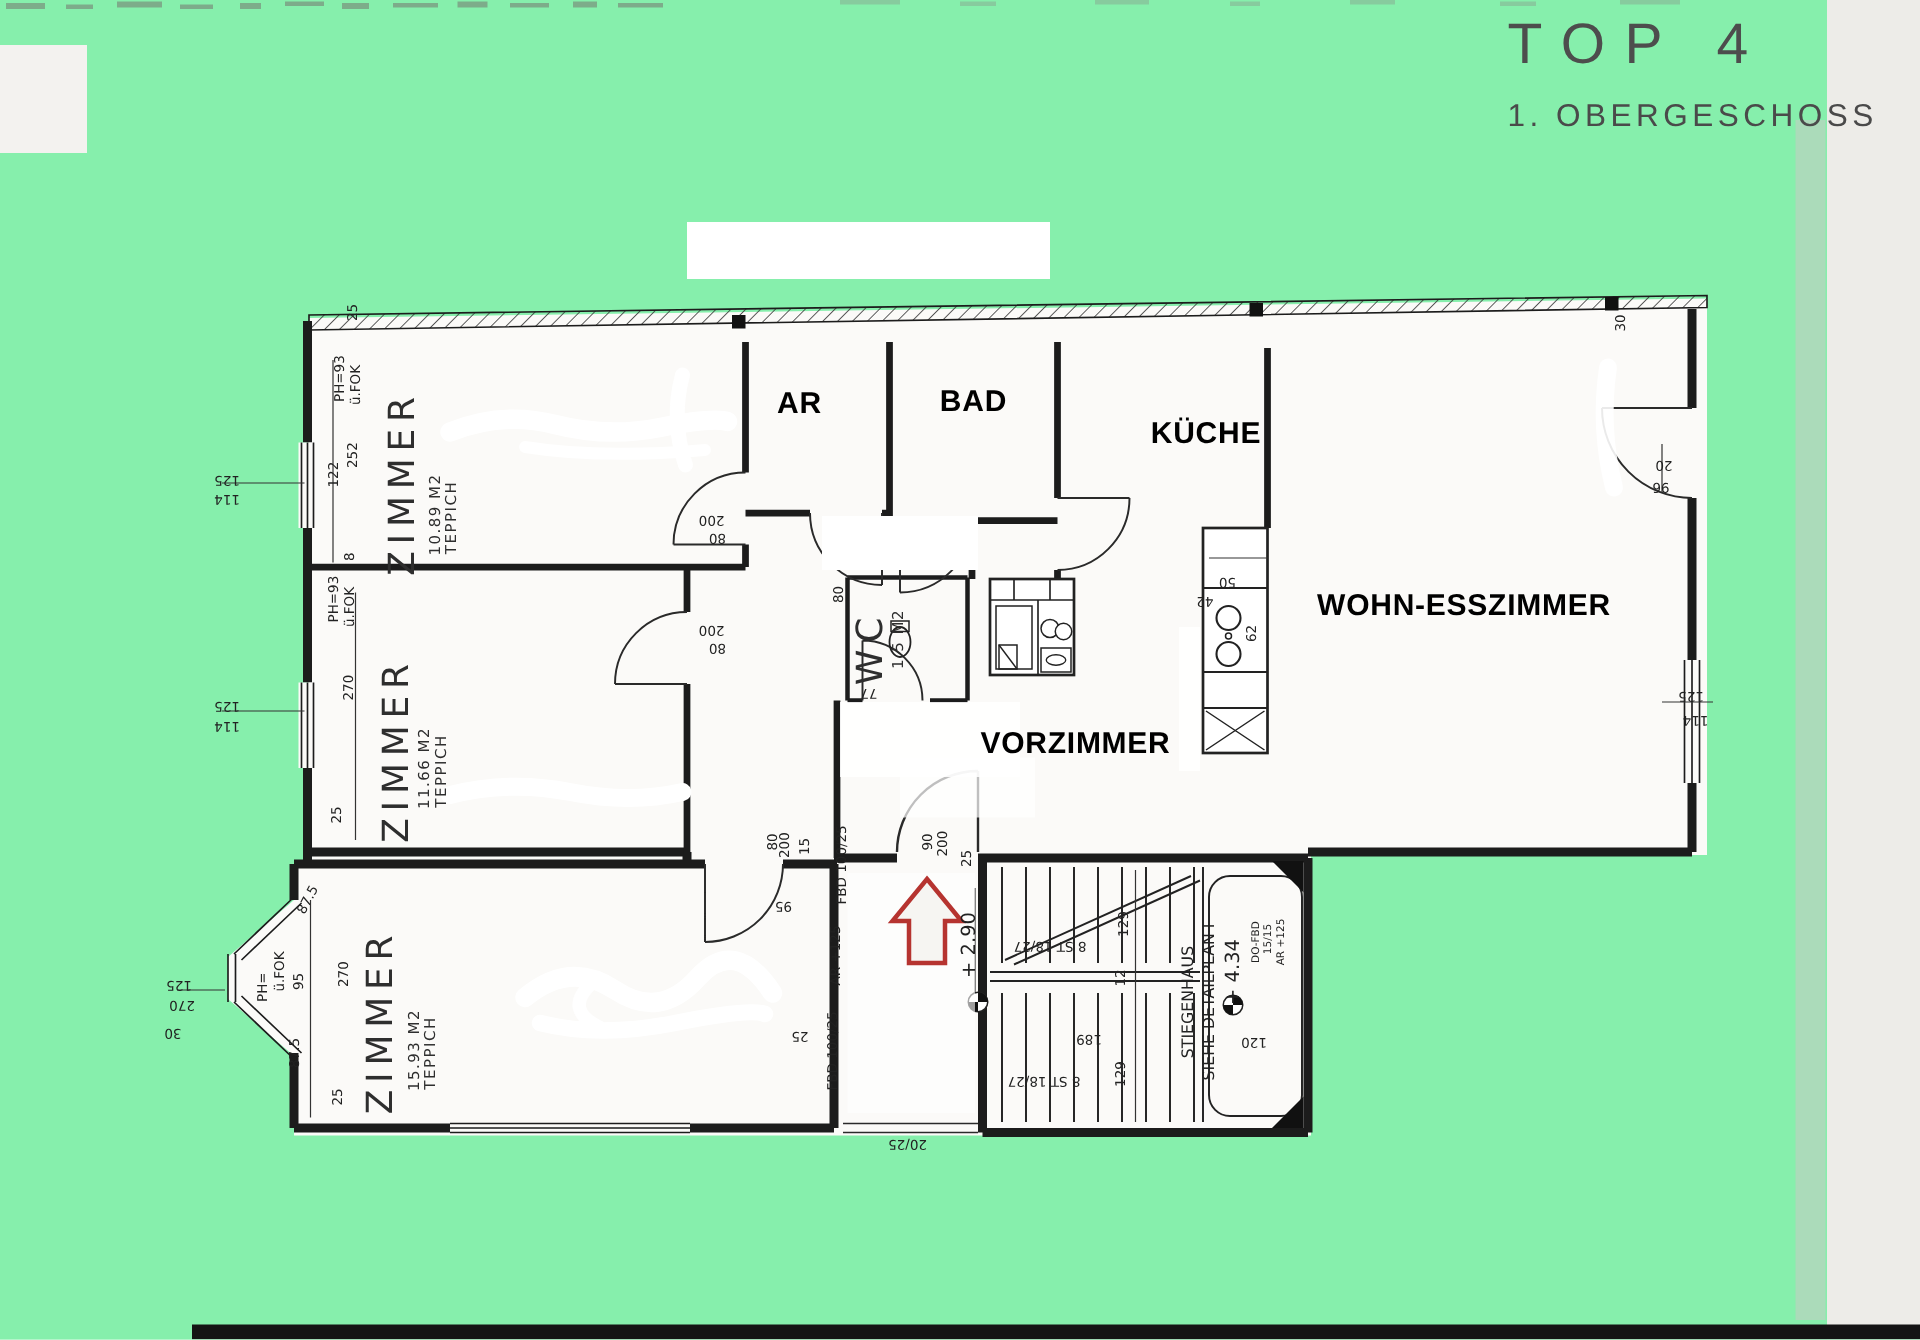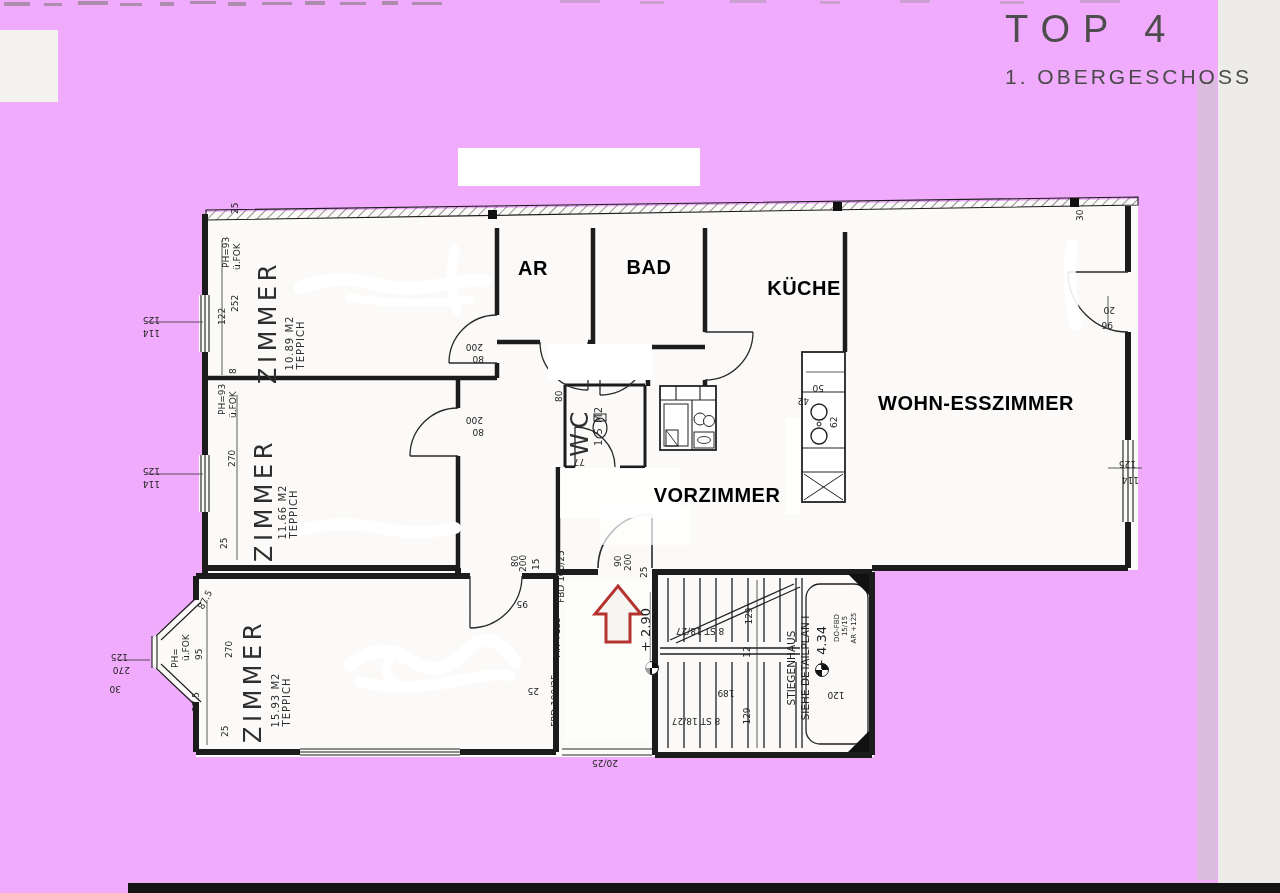--- a/index.html
+++ b/index.html
@@ -1,16 +1,16 @@
 <!DOCTYPE html>
 <html><head>
 <meta charset="utf-8">
 <style>
   html,body{margin:0;padding:0;}
-  .page{position:relative;width:1280px;height:893px;background:#f0abfc;overflow:hidden;
+  .page{position:relative;width:1280px;height:893px;background:#86efac;overflow:hidden;
         font-family:"Liberation Sans",sans-serif;}
   svg{position:absolute;inset:0;}
   text{user-select:none;}
   .dim{font-family:"DejaVu Sans",sans-serif;font-size:9px;fill:#222;}
   .bold-label{font-family:"Liberation Sans",sans-serif;font-weight:bold;font-size:20px;fill:#000;
               letter-spacing:.5px;text-anchor:middle;}
   .room-rot{font-family:"DejaVu Sans",sans-serif;font-size:24px;fill:#2e2e2e;letter-spacing:4.5px;
             text-anchor:middle;}
   .room-sub{font-family:"DejaVu Sans",sans-serif;font-size:10px;fill:#2e2e2e;letter-spacing:1px;
             text-anchor:middle;}

